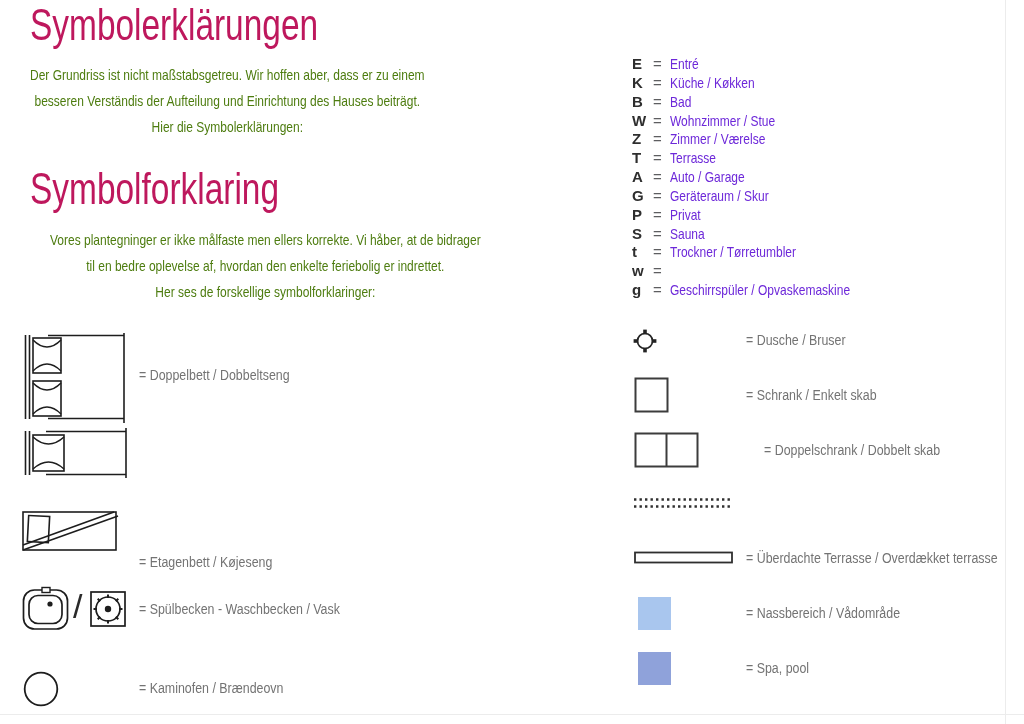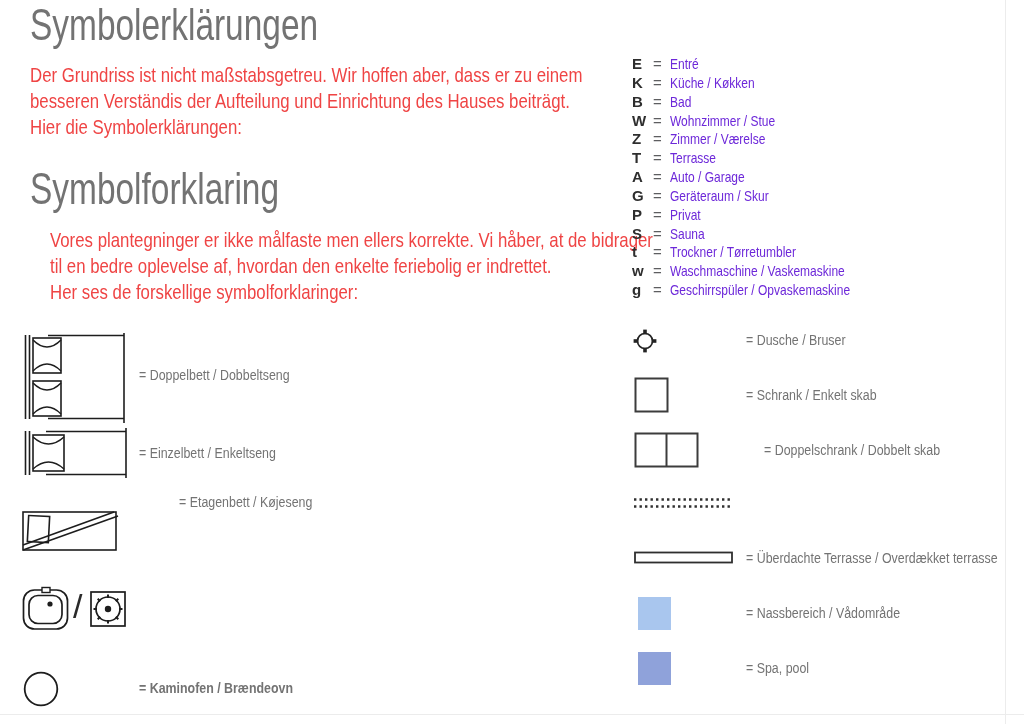--- a/index.html
+++ b/index.html
@@ -7,26 +7,26 @@
     position:relative;width:1024px;height:724px;background:#ffffff;
     font-family:"Liberation Sans",sans-serif;overflow:hidden;
   }
   .edge-right{position:absolute;top:0;right:18px;width:1px;height:724px;background:#ececec;}
   .edge-bottom{position:absolute;left:0;bottom:9px;width:1024px;height:1px;background:#ececec;}
 
   .cond{display:inline-block;transform:scaleX(0.8);transform-origin:0 50%;white-space:nowrap;}
   .condblock{display:block;transform:scaleX(0.8);transform-origin:0 0;white-space:pre-line;}
 
   .h-title{
-    position:absolute;left:30px;color:#737373;font-size:44px;line-height:46px;
+    position:absolute;left:30px;color:#be185d;font-size:44px;line-height:46px;
     font-weight:400;letter-spacing:0;
   }
   .h-title .condblock{transform:scaleX(0.76);white-space:nowrap;}
   .intro{
-    position:absolute;left:30px;color:#ef4444;font-size:21px;line-height:26px;font-weight:400;
+    position:absolute;left:30px;color:#4d7c0f;font-size:15px;line-height:26px;font-weight:400;text-align:center;
   }
 
   
   .rc-list{position:absolute;left:632px;top:55px;}
   .rc-row{display:flex;align-items:baseline;height:18.85px;font-size:15px;}
   .rc-letter{width:21px;color:#2e2e2e;font-weight:700;}
   .rc-eq{width:17px;color:#5d5e60;}
   .rc-label{color:#6d28d9;}
 
   .sym-label{position:absolute;color:#737373;font-size:15.5px;line-height:20px;}
@@ -122,21 +122,20 @@
 
     <div class="rc-row">
       <span class="rc-letter">t</span>
       <span class="rc-eq">=</span>
       <span class="rc-label"><span class="cond">Trockner / Tørretumbler</span></span>
     </div>
 
     <div class="rc-row">
       <span class="rc-letter">w</span>
       <span class="rc-eq">=</span>
-      <span class="rc-label"><span class="cond">Waschmaschine / Vaskemaskine</span></span>
     </div>
 
     <div class="rc-row">
       <span class="rc-letter">g</span>
       <span class="rc-eq">=</span>
       <span class="rc-label"><span class="cond">Geschirrspüler / Opvaskemaskine</span></span>
     </div>
   </div>
 
   <svg style="position:absolute;left:23px;top:333px;" width="106" height="90" viewBox="0 0 106 90">
@@ -163,33 +162,30 @@
       <line x1="23" y1="3.5" x2="103" y2="3.5"></line>
       <line x1="23" y1="46.5" x2="103" y2="46.5"></line>
       <line x1="2.5" y1="3" x2="2.5" y2="47"></line>
       <line x1="6.5" y1="3" x2="6.5" y2="47"></line>
       <line x1="103" y1="0" x2="103" y2="50"></line>
       <rect x="10" y="7" width="31" height="36"></rect>
       <path d="M10,9 Q25.5,23 41,9"></path>
       <path d="M10,41 Q25.5,27 41,41"></path>
     </g>
   </svg>
-  <div class="sym-label" style="left:139px;top:443px;">
-    <span class="cond">= Einzelbett / Enkeltseng</span>
-  </div>
 
   <svg style="position:absolute;left:22px;top:510px;" width="98" height="42" viewBox="0 0 98 42">
     <g fill="none" stroke="#1d1d1d" stroke-width="1.6">
       <rect x="1" y="2" width="93" height="38"></rect>
       <rect x="6" y="6" width="21" height="26" transform="rotate(3 16 19)"></rect>
       <line x1="1" y1="40" x2="96" y2="6"></line>
       <line x1="1" y1="35" x2="92" y2="2"></line>
     </g>
   </svg>
-  <div class="sym-label" style="left:139px;top:492px;margin-left:40px;">
+  <div class="sym-label" style="left:139px;top:552px;">
     <span class="cond">= Etagenbett / Køjeseng</span>
   </div>
 
   <svg style="position:absolute;left:22px;top:586px;" width="48" height="45" viewBox="0 0 48 45">
     <g fill="none" stroke="#1d1d1d" stroke-width="1.7">
       <rect x="1.5" y="4" width="44" height="39" rx="11"></rect>
       <rect x="7" y="9.5" width="33" height="28" rx="9"></rect>
       <rect x="20" y="1.5" width="8" height="5" fill="#ffffff" stroke-width="1.4"></rect>
       <circle cx="28" cy="18" r="2.6" fill="#1d1d1d" stroke="none"></circle>
     </g>
@@ -207,25 +203,28 @@
         <line x1="3.5" y1="18" x2="7" y2="18"></line>
         <line x1="29" y1="18" x2="32.5" y2="18"></line>
         <line x1="7.7" y1="7.7" x2="10.2" y2="10.2"></line>
         <line x1="25.8" y1="25.8" x2="28.3" y2="28.3"></line>
         <line x1="28.3" y1="7.7" x2="25.8" y2="10.2"></line>
         <line x1="10.2" y1="25.8" x2="7.7" y2="28.3"></line>
       </g>
       <circle cx="18" cy="18" r="3.2" fill="#1d1d1d" stroke="none"></circle>
     </g>
   </svg>
+  <div class="sym-label" style="left:139px;top:599px;">
+    <span class="cond">= Spülbecken - Waschbecken / Vask</span>
+  </div>
 
   <svg style="position:absolute;left:23px;top:671px;" width="36" height="36" viewBox="0 0 36 36">
     <circle cx="18" cy="18" r="16.3" fill="none" stroke="#1d1d1d" stroke-width="1.8"></circle>
   </svg>
-  <div class="sym-label" style="left:139px;top:678px;font-weight:bold;">
+  <div class="sym-label" style="left:139px;top:678px;">
     <span class="cond">= Kaminofen / Brændeovn</span>
   </div>
 
   <svg style="position:absolute;left:632px;top:328px;" width="26" height="26" viewBox="0 0 26 26">
     <circle cx="13" cy="13" r="7.5" fill="none" stroke="#242424" stroke-width="1.7"></circle>
     <g fill="#242424">
       <rect x="11.2" y="1.6" width="3.6" height="4.6"></rect>
       <rect x="11.2" y="19.8" width="3.6" height="4.6"></rect>
       <rect x="1.6" y="11.2" width="4.6" height="3.6"></rect>
       <rect x="19.8" y="11.2" width="4.6" height="3.6"></rect>

